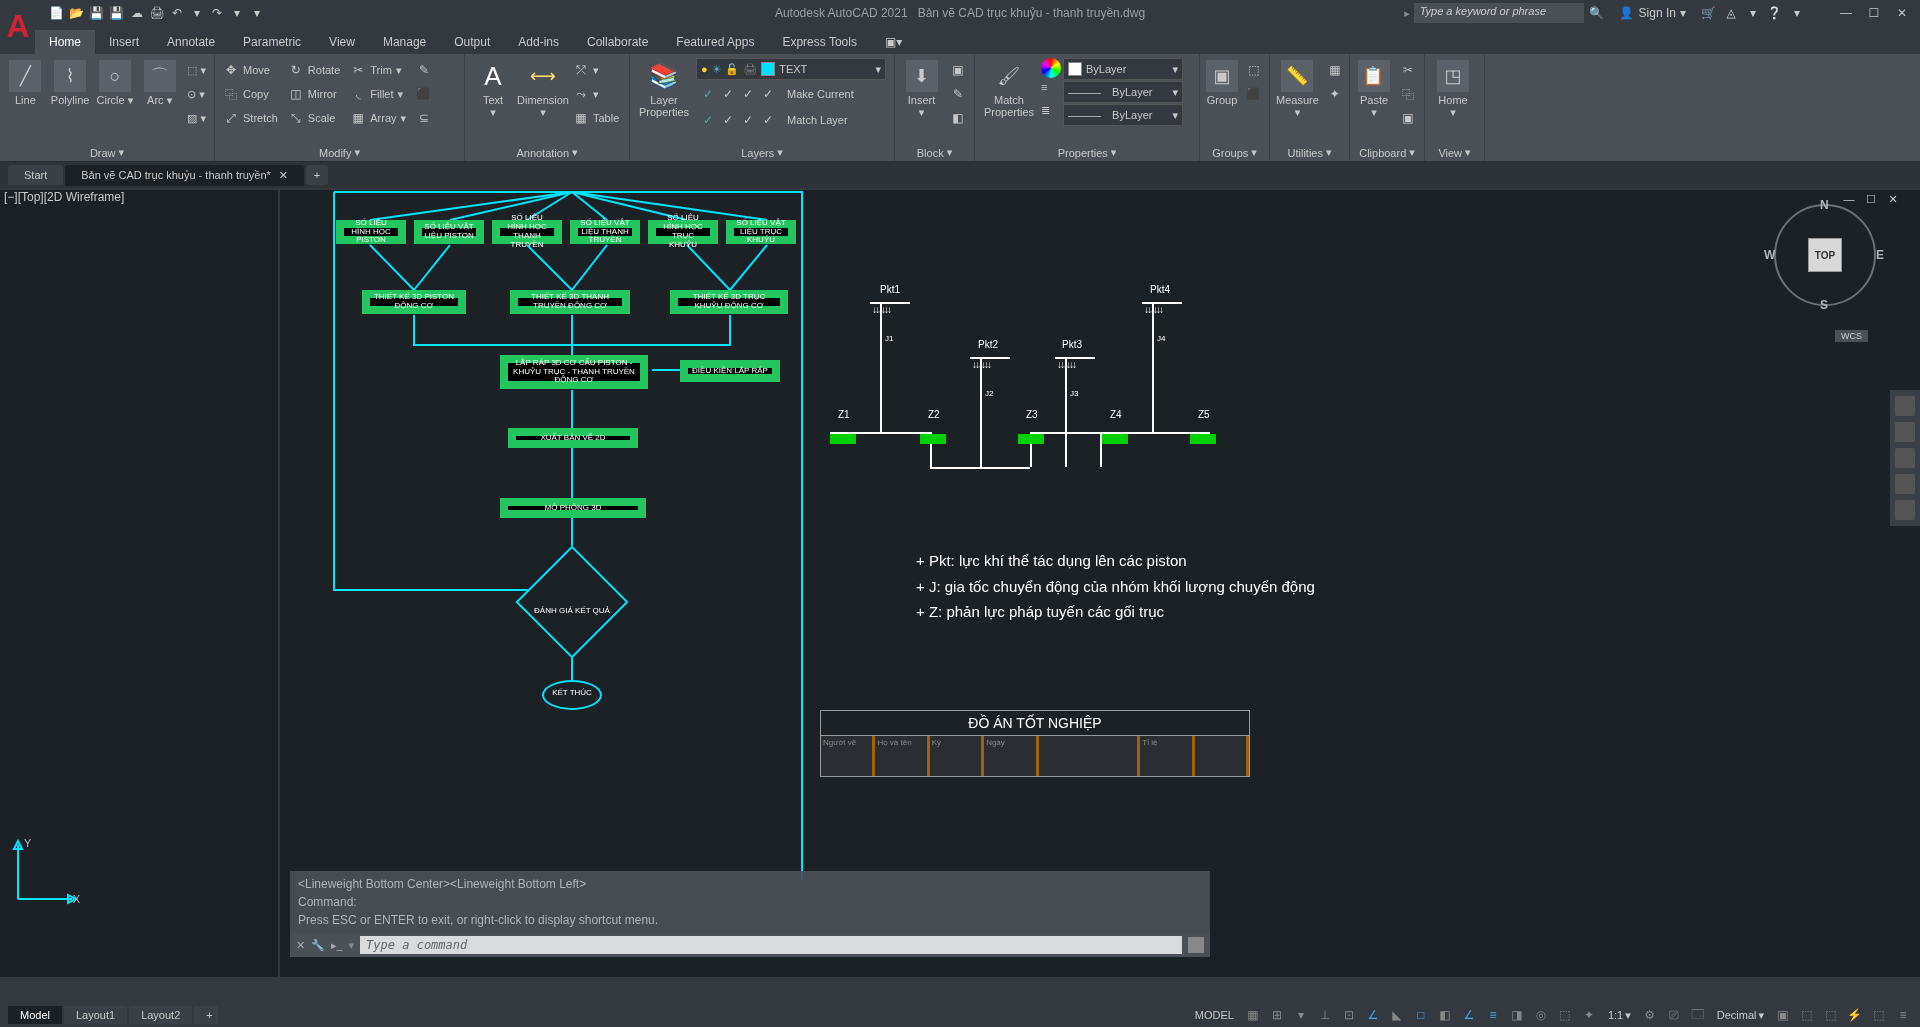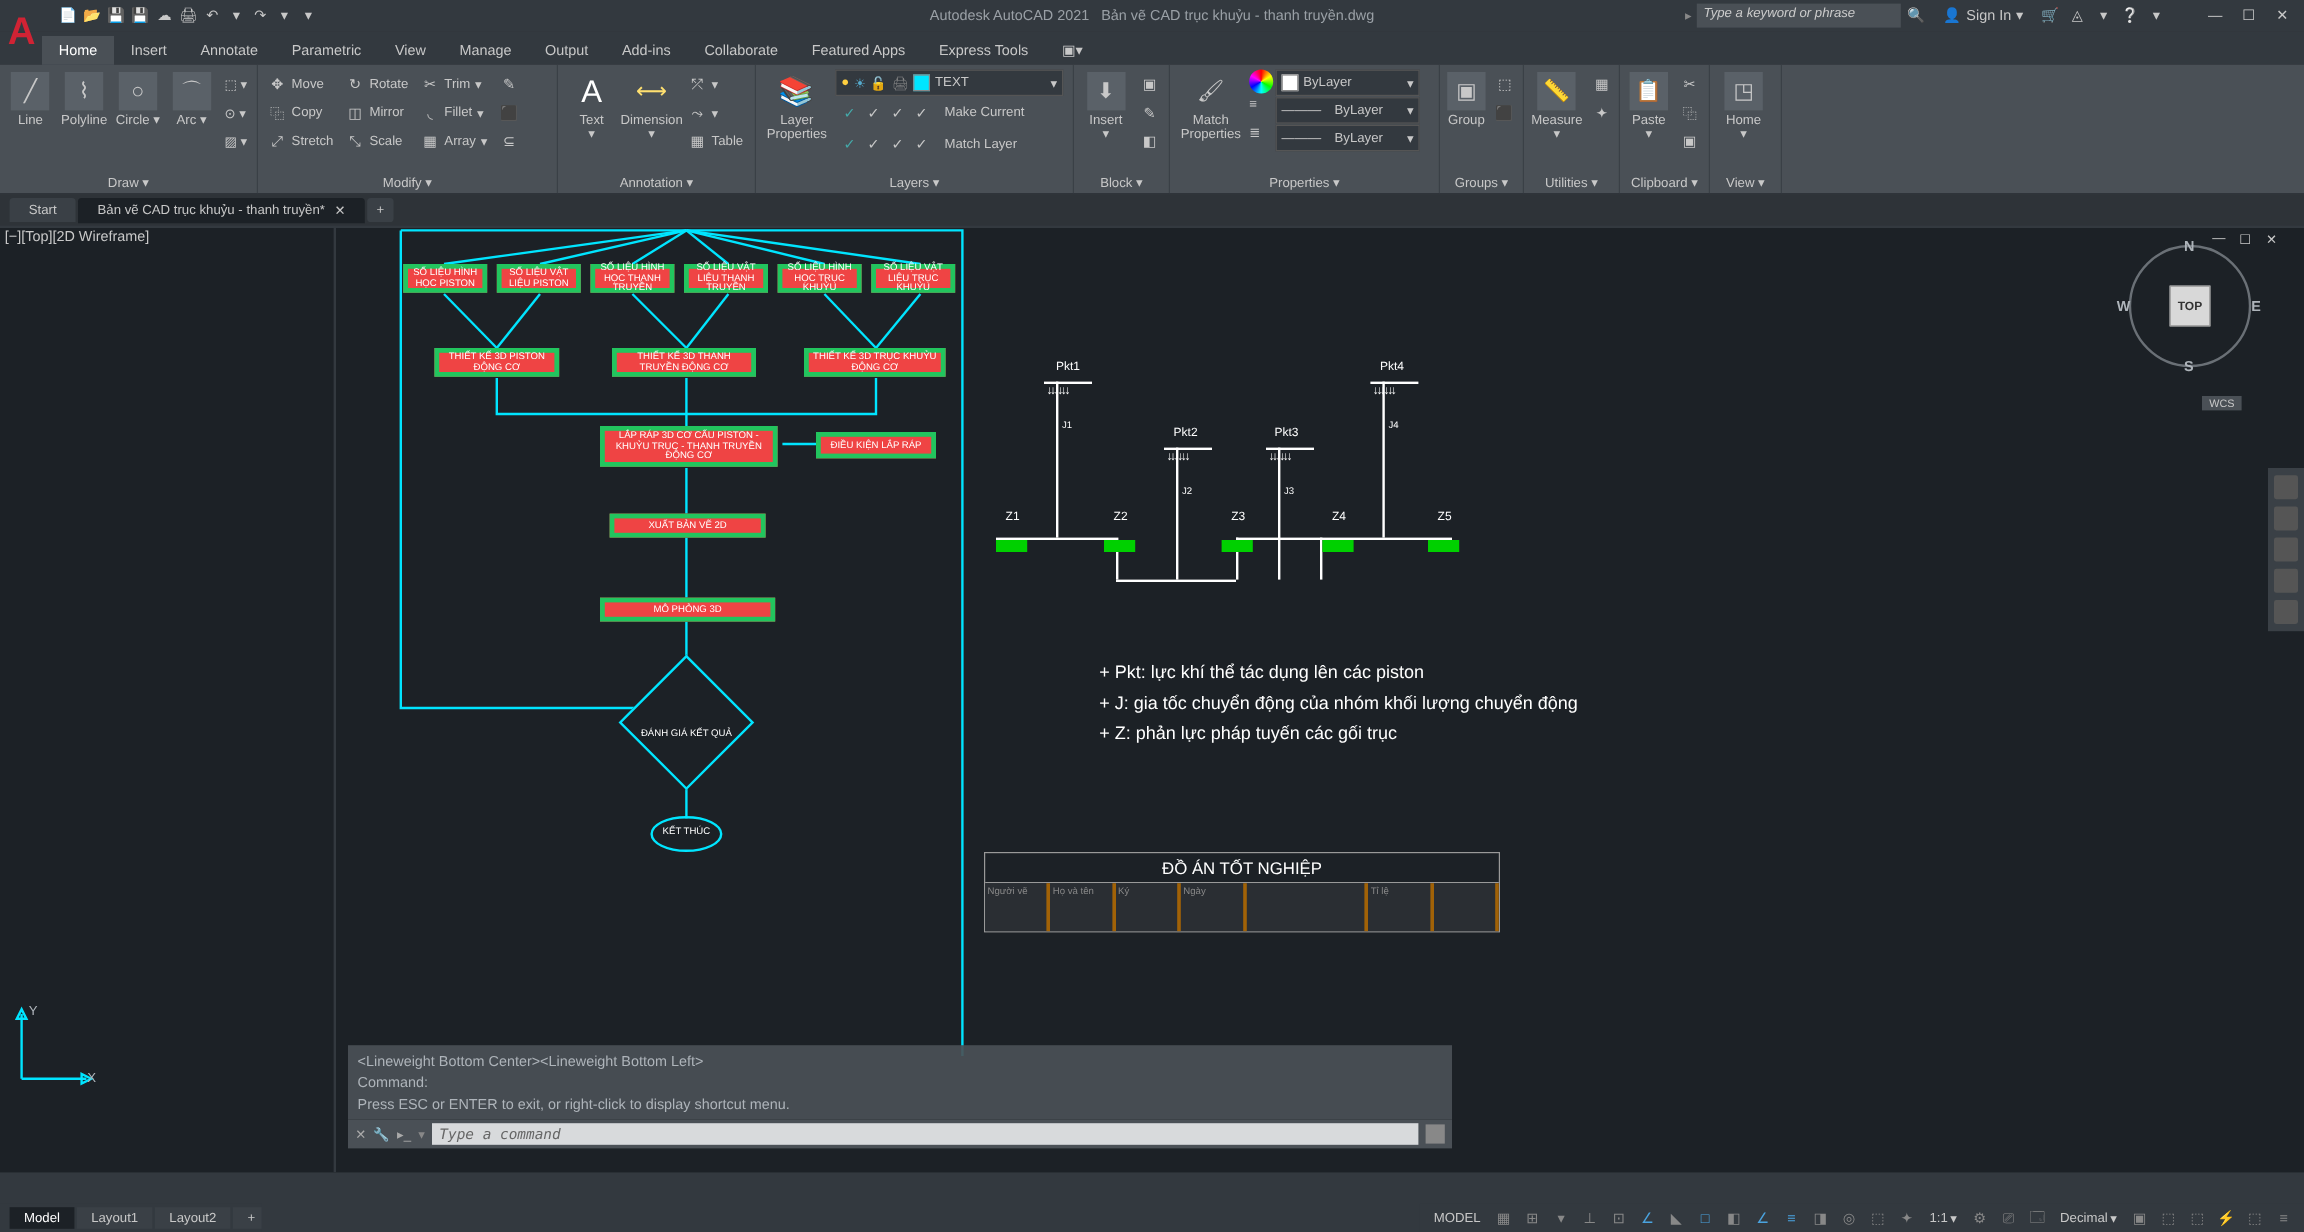--- a/index.html
+++ b/index.html
@@ -48,26 +48,26 @@
 .cmd-input{flex:1;background:#d8dadc;color:#666;font-style:italic;font-size:12px;padding:2px 6px;font-family:Consolas,monospace}
 .layout-tabs{position:absolute;bottom:0;left:0;height:24px;display:flex;align-items:center;background:#33393f;padding-left:8px;gap:2px}
 .ltab{padding:3px 12px;font-size:11px;background:#3a4046}
 .ltab.active{background:#1c2126;color:#fff}
 .statusbar{position:absolute;bottom:0;right:0;height:24px;display:flex;align-items:center;gap:2px;background:#33393f;padding:0 6px}
 .sb-item{padding:2px 6px;font-size:11px;color:#c8c8c8;display:flex;align-items:center;gap:2px}
 .sb-btn{width:22px;height:20px;display:inline-flex;align-items:center;justify-content:center;color:#888;font-size:12px}
 .sb-btn.on{color:#4aa3df}
 
 .flowchart{position:absolute;left:332px;top:0;width:490px;height:690px;color:#00e5ff}
-.fbox{position:absolute;border:4px solid #22c55e;background:#ef4444;color:#fff;font-size:8px;text-align:center;display:flex;align-items:center;justify-content:center;line-height:1.1;padding:2px}
+.fbox{position:absolute;border:8px solid #22c55e;background:#000000;color:#fff;font-size:8px;text-align:center;display:flex;align-items:center;justify-content:center;line-height:1.1;padding:2px}
 .fdiamond{position:absolute;width:80px;height:80px;transform:rotate(45deg);border:2px solid #00e5ff;background:#1c2126}
 .fdlabel{position:absolute;color:#fff;font-size:8px;text-align:center;width:80px}
 .fellipse{position:absolute;border:2px solid #00e5ff;border-radius:50%;width:60px;height:30px}
 
-.schematic{position:absolute;left:830px;top:110px;width:400px;height:310px}
+.schematic{position:absolute;left:830px;top:94px;width:400px;height:310px}
 .slabel{position:absolute;color:#fff;font-size:10px}
 .sline{position:absolute;background:#fff}
 .gblk{position:absolute;background:#00d000;height:10px}
 .notes{position:absolute;left:916px;top:358px;color:#fff;font-size:15px;line-height:1.7}
 .title-block{position:absolute;left:820px;top:520px;width:430px;border:1px solid #999}
 .tb-title{text-align:center;color:#fff;font-size:14px;padding:4px;border-bottom:1px solid #999}
 .tb-grid{display:flex;height:40px;background:#2a2e33}
 .tb-cell{flex:1;border-right:3px solid #a16207;font-size:8px;color:#888;padding:2px}
 .vp-controls{position:absolute;right:20px;top:2px;display:flex;gap:8px;z-index:5}
 .vp-btn{width:14px;height:14px;color:#c8c8c8;font-size:11px;display:flex;align-items:center;justify-content:center}

